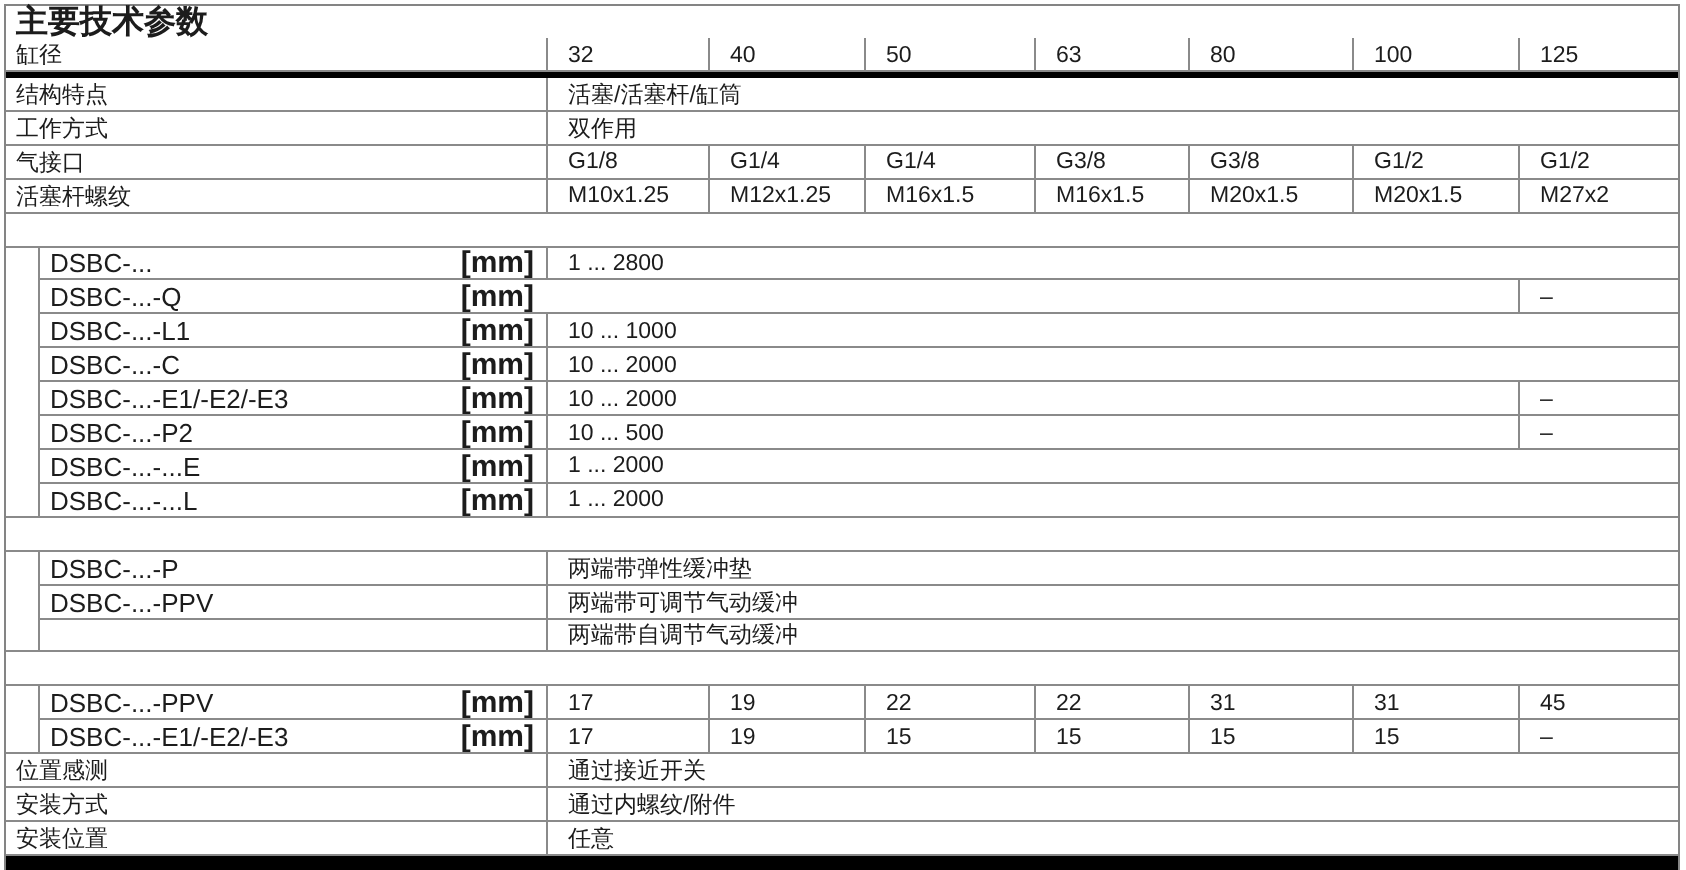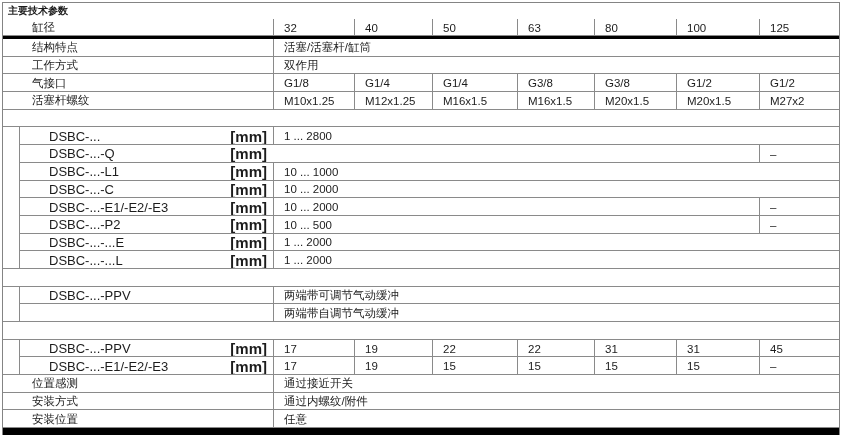--- a/index.html
+++ b/index.html
@@ -4,30 +4,30 @@
 <style>
   html,body{margin:0;padding:0;}
   .page{
     width:843px;height:435px;background:#ffffff;position:relative;
     font-family:"Liberation Sans","DejaVu Sans",sans-serif;color:#1c1c1c;overflow:hidden;
   }
   .tbl{
     position:absolute;left:2px;top:2px;width:838px;height:433px;box-sizing:border-box;
     border:1px solid #848484;border-bottom:none;display:flex;flex-direction:column;background:#fff;
   }
-  .title{height:16px;flex:none;display:flex;align-items:center;padding-left:5px;font-weight:bold;font-size:10px;}
+  .title{height:16px;flex:none;display:flex;align-items:center;padding-left:5px;font-weight:bold;font-size:16px;}
   .row{position:relative;display:grid;grid-template-columns:270px 81px 78px 85px 77px 82px 83px 80px;font-size:11.5px;}
   .row.fixed{height:17px;flex:none;}
   .row.fl{flex:1 1 0;min-height:0;}
   .row::after{content:"";position:absolute;left:0;right:0;bottom:0;height:1px;background:#8a8a8a;z-index:2;}
   .row.sub::after{left:16px;}
   .row.sub.gend::after{left:0;}
   .row.sub::before{content:"";position:absolute;left:16px;top:0;bottom:0;width:1px;background:#8a8a8a;z-index:1;}
   .c{display:flex;align-items:center;white-space:nowrap;overflow:hidden;}
-  .lc .t{padding-left:5px;margin-left:24px;}
+  .lc .t{padding-left:5px;}
   .sub .lc .t{padding-left:22px;font-size:13px;}
   .unit{margin-left:auto;padding-right:6px;font-size:15px;font-weight:bold;}
   .v{padding-left:10px;border-left:1px solid #8a8a8a;}
   .sp{grid-column:2/9;}
   .sp7{grid-column:2/8;}
   .dc{grid-column:8/9;}
   .sec{grid-column:1/9;padding-left:5px;margin-top:32px;}
   .thick{height:3px;background:#000;flex:none;}
   .bbar{height:7px;background:#000;flex:none;}
 </style>
@@ -161,20 +161,26 @@
           <span class="t">DSBC-...-...L</span>
           <span class="unit">[mm]</span>
         </div>
       <div class="c v sp">1 ... 2000</div>
     </div>
 
     <div class="row fl">
       <div class="c sec">缓冲</div>
     </div>
 
+    <div class="row fl sub">
+      <div class="c lc">
+          <span class="t">DSBC-...-P</span>
+        </div>
+      <div class="c v sp">两端带弹性缓冲垫</div>
+    </div>
 
     <div class="row fl sub">
       <div class="c lc">
           <span class="t">DSBC-...-PPV</span>
         </div>
       <div class="c v sp">两端带可调节气动缓冲</div>
     </div>
 
     <div class="row fl sub gend">
       <div class="c v sp">两端带自调节气动缓冲</div>

